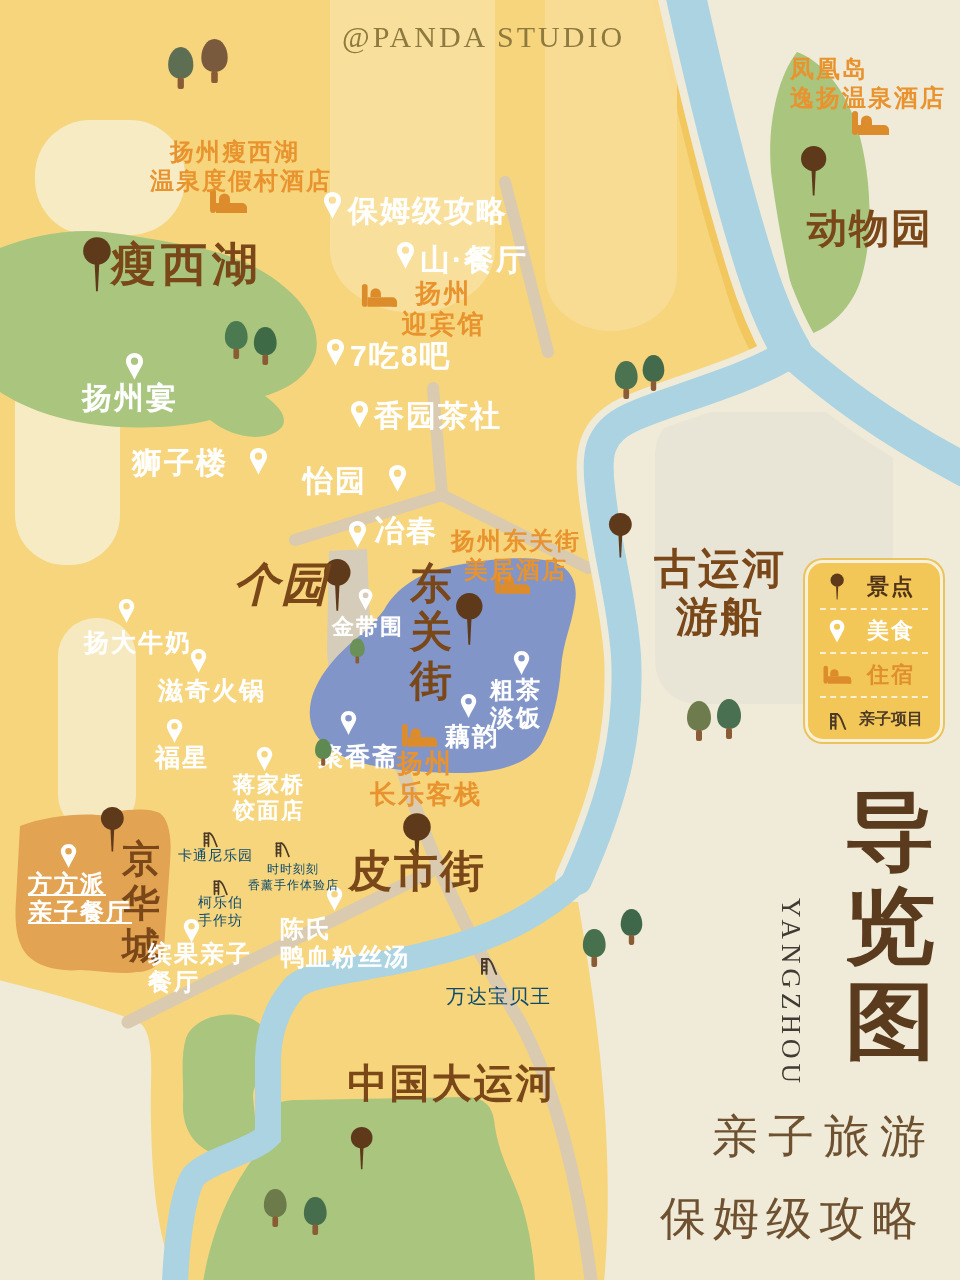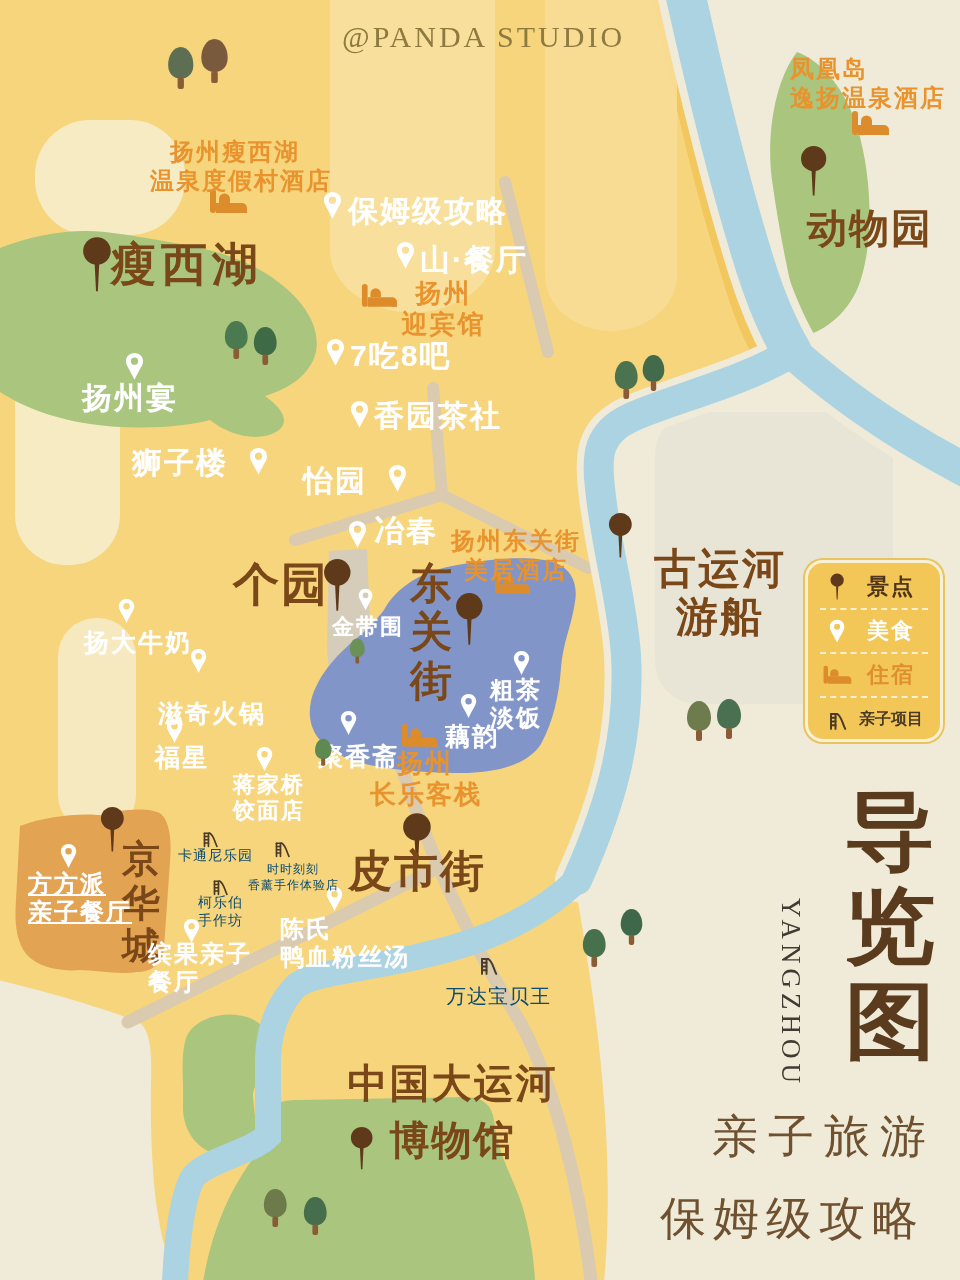--- a/index.html
+++ b/index.html
@@ -117,21 +117,21 @@
           <circle cx="13" cy="13" r="12" fill="#5e3a1b"></circle>
           <path d="M11 24 h4 l-1.2 24 h-1.6 Z" fill="#5e3a1b"></path>
         </svg></span>
       <div class="lbl lbl-sight" style="left: 110px; top: 238px; font-size: 46px; letter-spacing: 5px;">
         <span class="ln">瘦西湖</span>
       </div>
       <span class="marker" style="left: 323px; top: 558px;"><svg width="28.6" height="55.00000000000001" viewBox="0 0 26 50">
           <circle cx="13" cy="13" r="12" fill="#5e3a1b"></circle>
           <path d="M11 24 h4 l-1.2 24 h-1.6 Z" fill="#5e3a1b"></path>
         </svg></span>
-      <div class="lbl lbl-sight" style="left: 233px; top: 558px; font-size: 46px;">
+      <div class="lbl lbl-sight" style="left: 233px; top: 558px; font-size: 46px; font-style: italic;">
         <span class="ln">个园</span>
       </div>
       <span class="marker" style="left: 455px; top: 592px;"><svg width="28.6" height="55.00000000000001" viewBox="0 0 26 50">
           <circle cx="13" cy="13" r="12" fill="#5e3a1b"></circle>
           <path d="M11 24 h4 l-1.2 24 h-1.6 Z" fill="#5e3a1b"></path>
         </svg></span>
       <div class="lbl lbl-sight" style="left: 410px; top: 560px; font-size: 42px;">
         <span class="ln">东</span>
         <span class="ln">关</span>
         <span class="ln">街</span>
@@ -166,21 +166,20 @@
       <div class="lbl lbl-sight" style="left: 645px; top: 545px; font-size: 42px; width: 150px; text-align: center;">
         <span class="ln">古运河</span>
         <span class="ln">游船</span>
       </div>
       <span class="marker" style="left: 350px; top: 1126px;"><svg width="23.400000000000002" height="45" viewBox="0 0 26 50">
           <circle cx="13" cy="13" r="12" fill="#5e3a1b"></circle>
           <path d="M11 24 h4 l-1.2 24 h-1.6 Z" fill="#5e3a1b"></path>
         </svg></span>
       <div class="lbl lbl-sight" style="left: 325px; top: 1055px; font-size: 40px; width: 255px; text-align: center; line-height: 1.42;">
         <span class="ln">中国大运河</span>
-        <span class="ln">博物馆</span>
       </div>
       <span class="marker" style="left: 323px; top: 191px;"><svg width="19" height="29" viewBox="0 0 20 30">
           <path fill-rule="evenodd" fill="#ffffff" d="M10 0.8 C4.7 0.8 1 4.6 1 9.5 C1 13.6 4 16.6 10 29 C16 16.6 19 13.6 19 9.5 C19 4.6 15.3 0.8 10 0.8 Z M10 13.2 a3.8 3.8 0 1 1 0 -7.6 a3.8 3.8 0 0 1 0 7.6 Z"></path>
         </svg></span>
       <div class="lbl lbl-food" style="left: 348px; top: 193px; font-size: 30px;">
         <span class="ln">保姆级攻略</span>
       </div>
       <span class="marker" style="left: 396px; top: 241px;"><svg width="19" height="29" viewBox="0 0 20 30">
           <path fill-rule="evenodd" fill="#ffffff" d="M10 0.8 C4.7 0.8 1 4.6 1 9.5 C1 13.6 4 16.6 10 29 C16 16.6 19 13.6 19 9.5 C19 4.6 15.3 0.8 10 0.8 Z M10 13.2 a3.8 3.8 0 1 1 0 -7.6 a3.8 3.8 0 0 1 0 7.6 Z"></path>
         </svg></span>
@@ -231,21 +230,21 @@
       </div>
       <span class="marker" style="left: 118px; top: 598px;"><svg width="17.1" height="26.1" viewBox="0 0 20 30">
           <path fill-rule="evenodd" fill="#ffffff" d="M10 0.8 C4.7 0.8 1 4.6 1 9.5 C1 13.6 4 16.6 10 29 C16 16.6 19 13.6 19 9.5 C19 4.6 15.3 0.8 10 0.8 Z M10 13.2 a3.8 3.8 0 1 1 0 -7.6 a3.8 3.8 0 0 1 0 7.6 Z"></path>
         </svg></span>
       <div class="lbl lbl-food" style="left: 84px; top: 628px; font-size: 25px;">
         <span class="ln">扬大牛奶</span>
       </div>
       <span class="marker" style="left: 190px; top: 648px;"><svg width="17.1" height="26.1" viewBox="0 0 20 30">
           <path fill-rule="evenodd" fill="#ffffff" d="M10 0.8 C4.7 0.8 1 4.6 1 9.5 C1 13.6 4 16.6 10 29 C16 16.6 19 13.6 19 9.5 C19 4.6 15.3 0.8 10 0.8 Z M10 13.2 a3.8 3.8 0 1 1 0 -7.6 a3.8 3.8 0 0 1 0 7.6 Z"></path>
         </svg></span>
-      <div class="lbl lbl-food" style="left: 158px; top: 676px; font-size: 25px; margin-top: 23px;">
+      <div class="lbl lbl-food" style="left: 158px; top: 676px; font-size: 25px;">
         <span class="ln">滋奇火锅</span>
       </div>
       <span class="marker" style="left: 166px; top: 718px;"><svg width="17.1" height="26.1" viewBox="0 0 20 30">
           <path fill-rule="evenodd" fill="#ffffff" d="M10 0.8 C4.7 0.8 1 4.6 1 9.5 C1 13.6 4 16.6 10 29 C16 16.6 19 13.6 19 9.5 C19 4.6 15.3 0.8 10 0.8 Z M10 13.2 a3.8 3.8 0 1 1 0 -7.6 a3.8 3.8 0 0 1 0 7.6 Z"></path>
         </svg></span>
       <div class="lbl lbl-food" style="left: 155px; top: 743px; font-size: 25px;">
         <span class="ln">福星</span>
       </div>
       <span class="marker" style="left: 256px; top: 746px;"><svg width="17.1" height="26.1" viewBox="0 0 20 30">
           <path fill-rule="evenodd" fill="#ffffff" d="M10 0.8 C4.7 0.8 1 4.6 1 9.5 C1 13.6 4 16.6 10 29 C16 16.6 19 13.6 19 9.5 C19 4.6 15.3 0.8 10 0.8 Z M10 13.2 a3.8 3.8 0 1 1 0 -7.6 a3.8 3.8 0 0 1 0 7.6 Z"></path>

